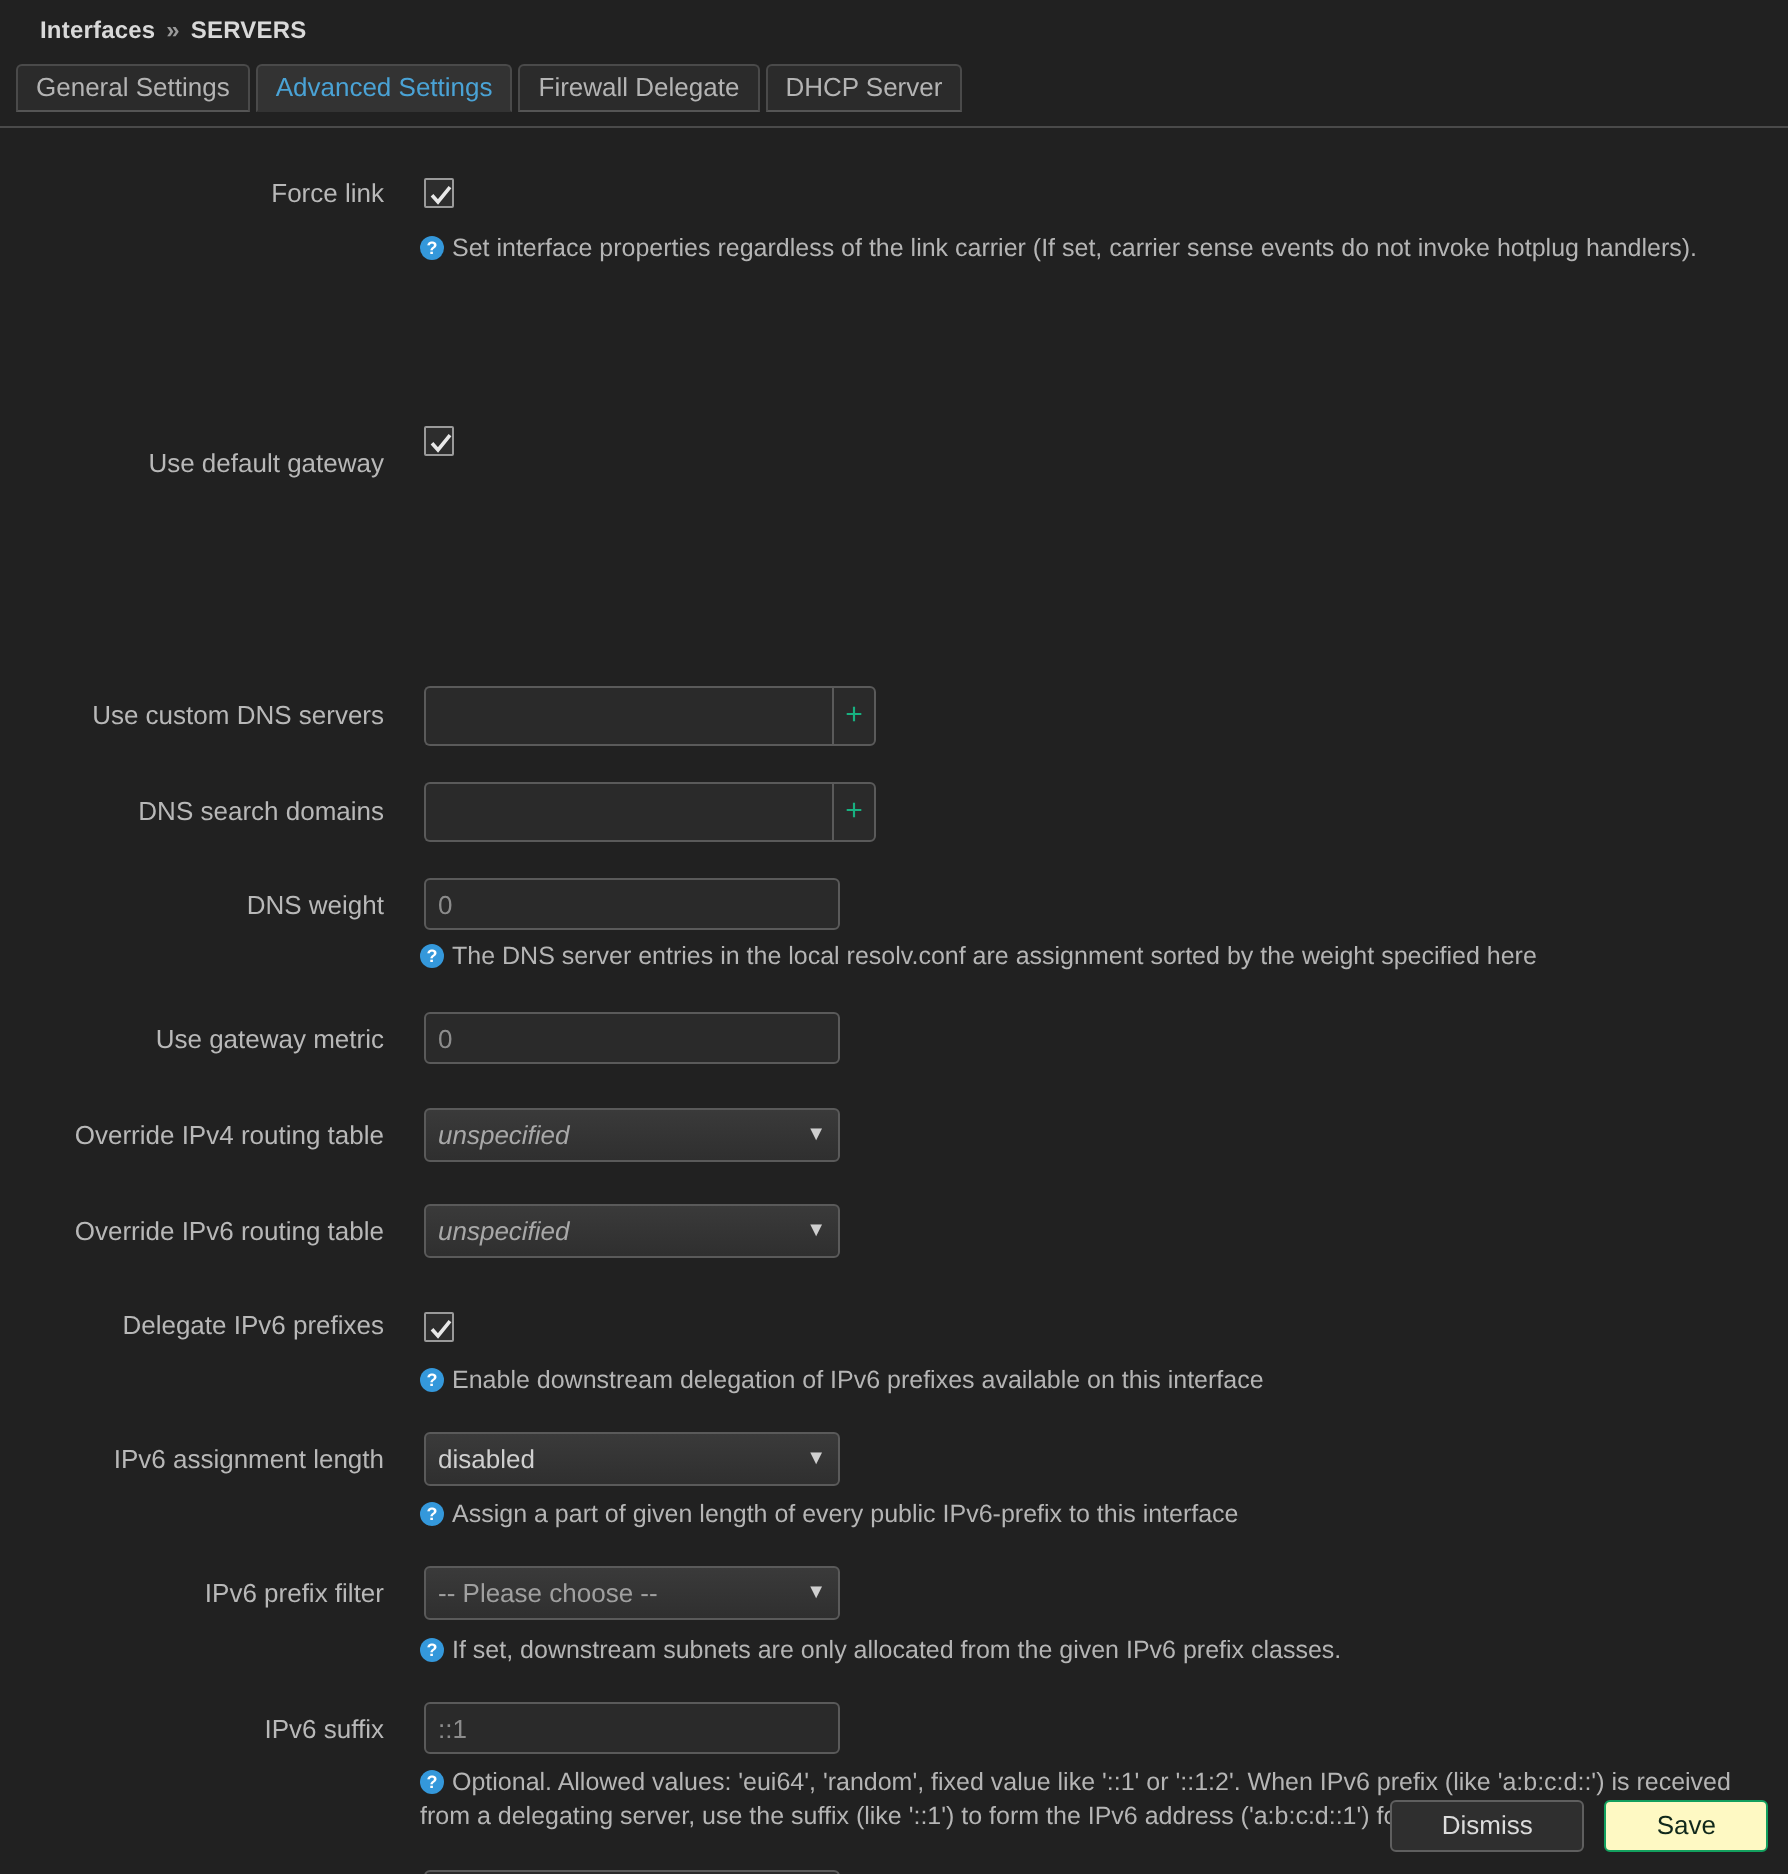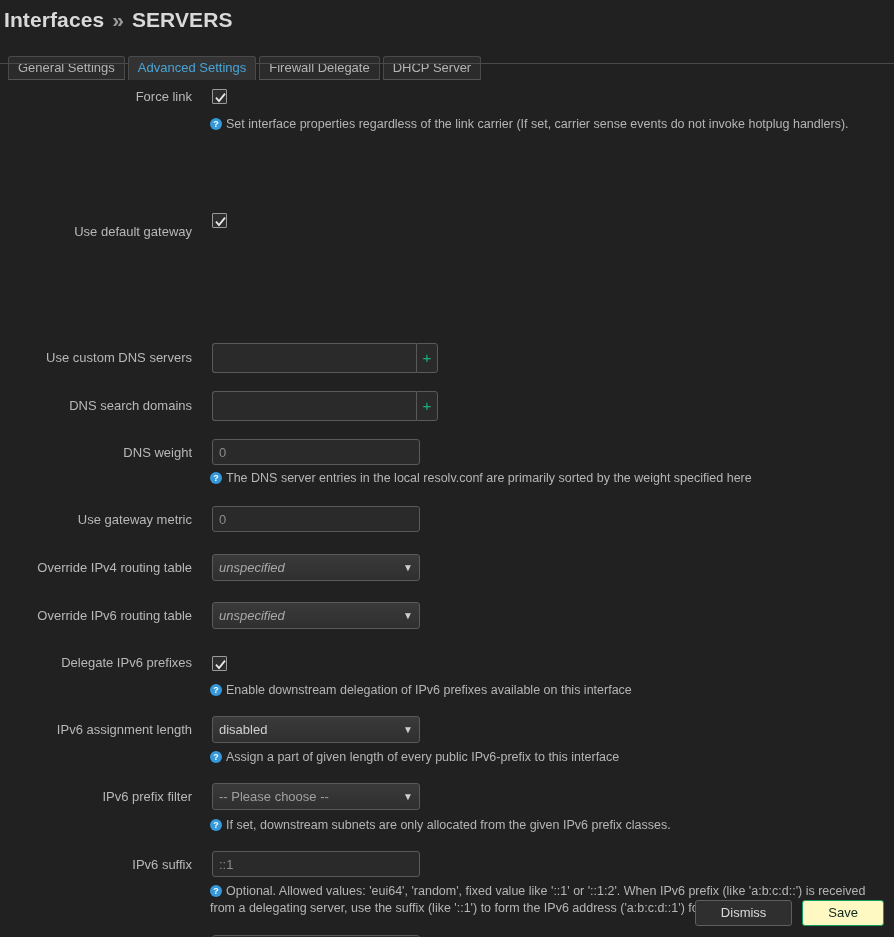--- a/index.html
+++ b/index.html
@@ -9,29 +9,29 @@
     width: 894px; height: 937px;
     overflow: hidden;
     font-family: "Liberation Sans", sans-serif;
   }
   body { color: #c8c8c8; font-size: 13px; }
 
   .page { position: relative; width: 894px; height: 937px; }
 
   
   .breadcrumb {
-    position: absolute; left: 4px; top: 8px;
-    font-size: 21px; font-weight: bold; color: #d9d9d9;
+    position: absolute; left: 20px; top: 8px;
+    font-size: 12px; font-weight: bold; color: #d9d9d9;
     letter-spacing: .1px; white-space: nowrap;
   }
   .breadcrumb .sep { color: #9a9a9a; font-weight: bold; margin: 0 2px; }
 
   
   .tabbar {
-    position: absolute; left: 8px; top: 56px;
+    position: absolute; left: 8px; top: 32px;
     height: 24px; display: flex; align-items: flex-end;
   }
   .tab {
     height: 24px; line-height: 22px;
     padding: 0 9px;
     font-size: 13px;
     color: #b4b4b4;
     background: #2b2b2b;
     border: 1px solid #4a4a4a;
     border-bottom: 1px solid #555;
@@ -218,21 +218,21 @@
         <div class="plusbtn">+</div>
       </div>
     </div>
 
     <div class="row">
       <div class="label" style="top:243px;">DNS weight</div>
       <div class="field" style="top:237px;">
         <input class="txt" type="text" placeholder="0" style="">
       </div>
       <div class="help" style="top:268px;">
-        <span class="q">?</span><span class="hangtext">The DNS server entries in the local resolv.conf are primarily sorted by the weight specified here</span>
+        <span class="q">?</span><span class="hangtext">The DNS server entries in the local resolv.conf are assignment sorted by the weight specified here</span>
       </div>
     </div>
 
     <div class="row">
       <div class="label" style="top:310px;">Use gateway metric</div>
       <div class="field" style="top:304px;">
         <input class="txt" type="text" placeholder="0" style="">
       </div>
     </div>
 

